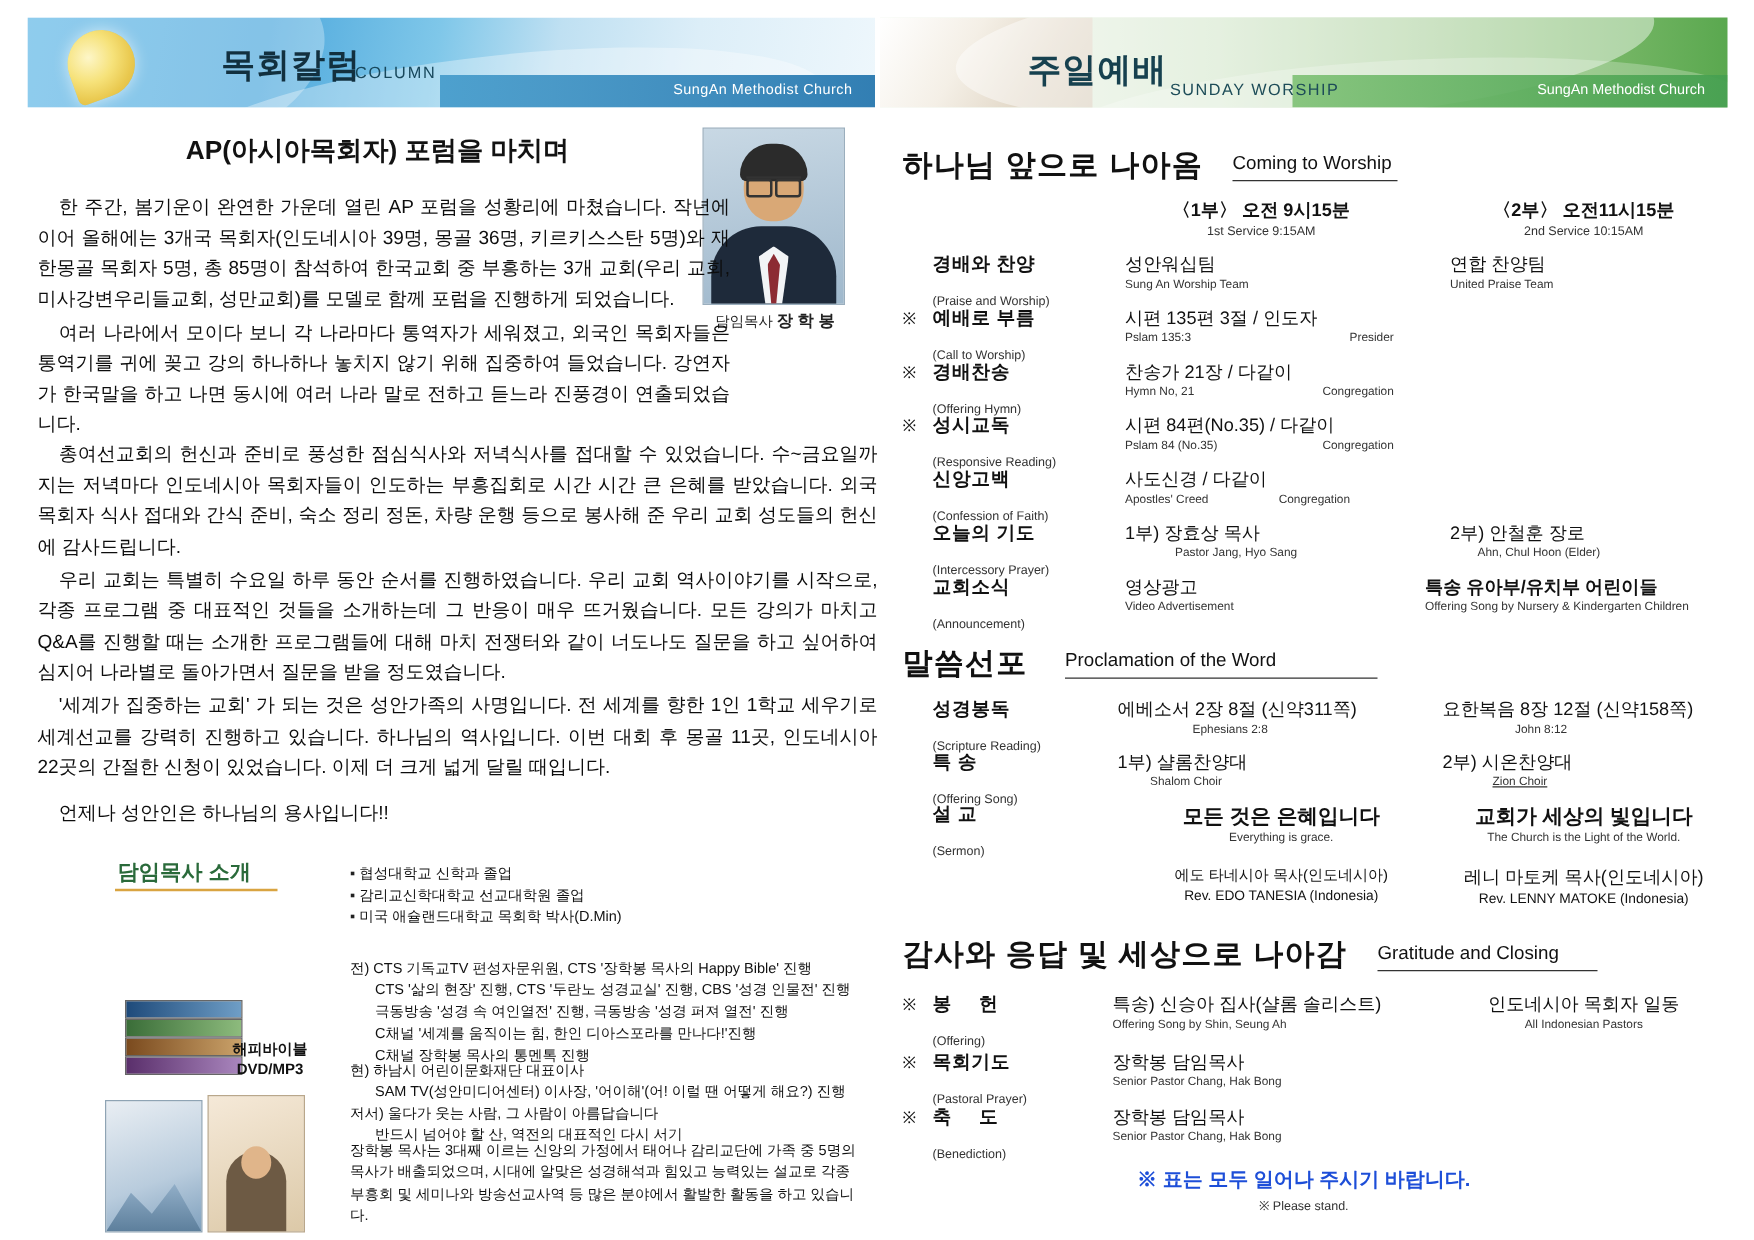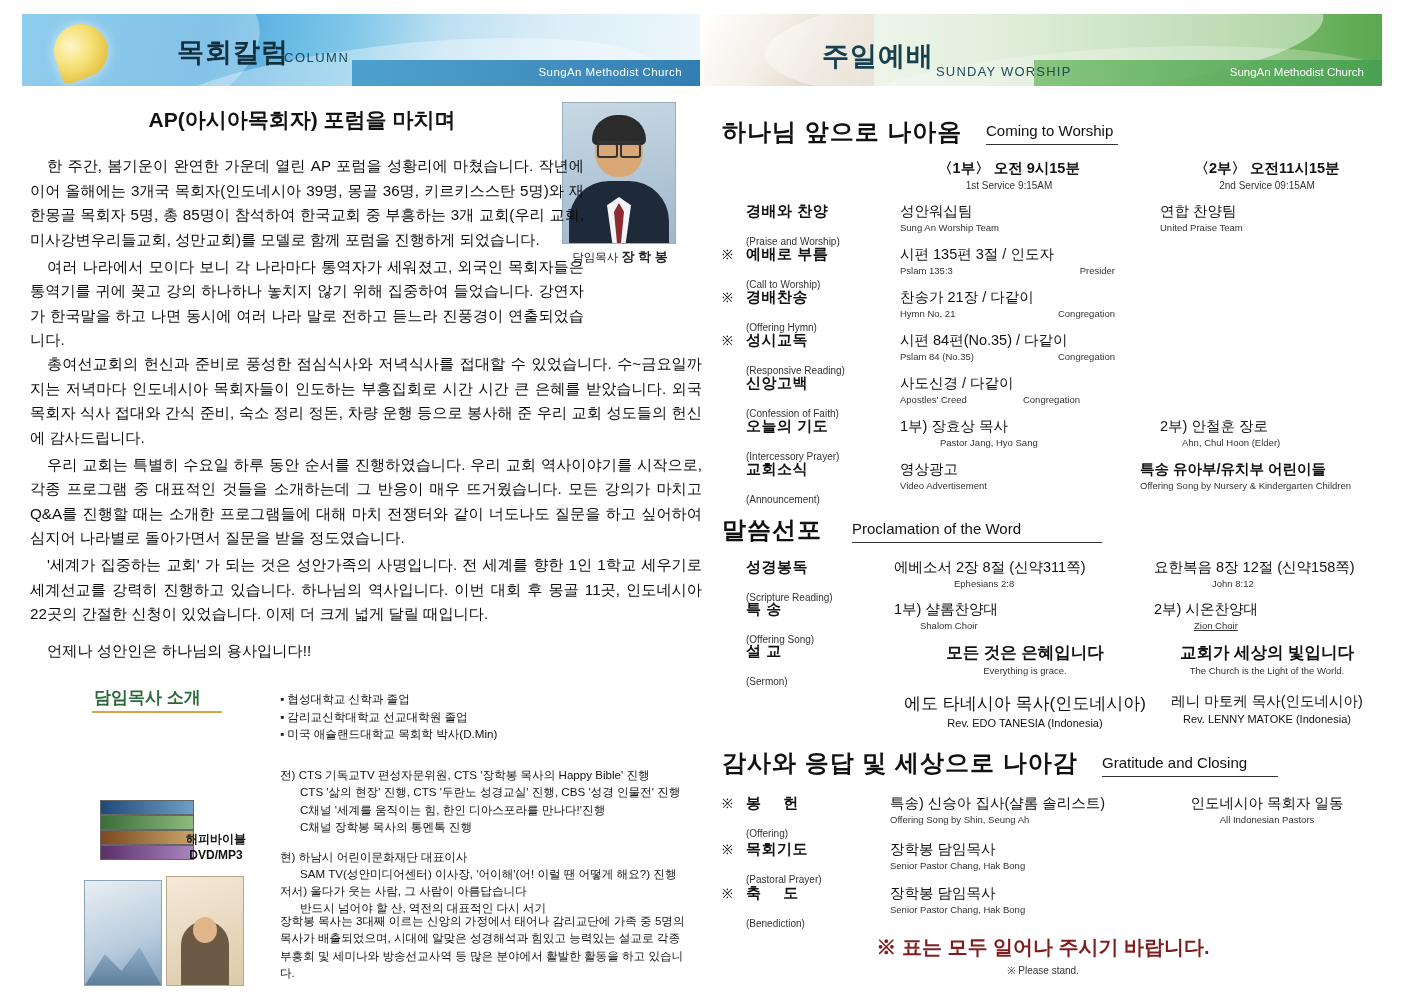--- a/index.html
+++ b/index.html
@@ -423,21 +423,21 @@
     font-weight: bold;
     color: #111;
   }
   .center { text-align: center; }
 
   .footnote {
     position: absolute;
     width: 678px;
     text-align: center;
   }
-  .footnote .ko { font-size: 20px; font-weight: bold; color: #7f1d1d; }
+  .footnote .ko { font-size: 16px; font-weight: bold; color: #1d4ed8; }
   .footnote .en { font-size: 10px; color: #333; margin-top: 2px; }
 </style>
 </head>
 <body>
 
 <div class="page">
 
   <div class="left-panel">
 
     <div class="left-banner">
@@ -483,20 +483,21 @@
 
     <div class="bullet-list">
       <div class="b">협성대학교 신학과 졸업</div>
       <div class="b">감리교신학대학교 선교대학원 졸업</div>
       <div class="b">미국 애슐랜드대학교 목회학 박사(D.Min)</div>
     </div>
 
     <div class="career-block">
       <div>전) CTS 기독교TV 편성자문위원, CTS '장학봉 목사의 Happy Bible' 진행</div>
       <div class="indent">CTS '삶의 현장' 진행,  CTS '두란노 성경교실' 진행, CBS '성경 인물전' 진행</div>
+      <div class="indent">극동방송 '성경 속 여인열전' 진행, 극동방송 '성경 퍼져 열전' 진행</div>
       <div class="indent">C채널 '세계를 움직이는 힘, 한인 디아스포라를 만나다!'진행</div>
       <div class="indent">C채널 장학봉 목사의 통멘톡 진행</div>
     </div>
 
     <div class="career-block second">
       <div>현) 하남시 어린이문화재단 대표이사</div>
       <div class="indent">SAM TV(성안미디어센터) 이사장, '어이해'(어! 이럴 땐 어떻게 해요?) 진행</div>
     </div>
 
     <div class="career-block third">
@@ -541,21 +542,21 @@
     <div class="sec-title" style="left:18px; top:102px;">하나님 앞으로 나아옴</div>
     <div class="sec-sub" style="left:282px; top:108px;">Coming to Worship</div>
     <div class="sec-rule" style="left:282px; top:130px; width:132px;"></div>
 
     <div class="svc-head" style="left:190px; top:145px;">
       <div class="ko">〈1부〉 오전 9시15분</div>
       <div class="en">1st Service  9:15AM</div>
     </div>
     <div class="svc-head" style="left:448px; top:145px;">
       <div class="ko">〈2부〉 오전11시15분</div>
-      <div class="en">2nd Service  09:15AM</div>
+      <div class="en">2nd Service  10:15AM</div>
     </div>
 
     <div class="row" style="top:188px;">
       <div class="lbl">
         <div class="ko">경배와 찬양</div>
         <div class="en">(Praise and Worship)</div>
       </div>
       <div class="v1">
         <div class="ko">성안워십팀</div>
         <div class="en">Sung An Worship Team</div>
@@ -698,21 +699,21 @@
         <div class="big-ko">모든 것은 은혜입니다</div>
         <div class="en">Everything is grace.</div>
       </div>
       <div class="v2 center" style="left:448px; width:230px;">
         <div class="big-ko">교회가 세상의 빛입니다</div>
         <div class="en">The Church is the Light of the World.</div>
       </div>
     </div>
 
     <div class="row center" style="top:678px; left:186px; width:270px;">
-      <div style="font-size:17px;">에도 타네시아 목사(인도네시아)</div>
+      <div style="font-size:12px;">에도 타네시아 목사(인도네시아)</div>
       <div style="font-size:11px; margin-top:2px;">Rev. EDO TANESIA (Indonesia)</div>
     </div>
     <div class="row center" style="top:678px; left:448px; width:230px;">
       <div style="font-size:14.5px;">레니 마토케 목사(인도네시아)</div>
       <div style="font-size:11px; margin-top:2px;">Rev. LENNY MATOKE (Indonesia)</div>
     </div>
 
     <div class="sec-title" style="left:18px; top:733px;">감사와 응답 및 세상으로 나아감</div>
     <div class="sec-sub" style="left:398px; top:740px;">Gratitude and Closing</div>
     <div class="sec-rule" style="left:398px; top:762px; width:176px;"></div>

